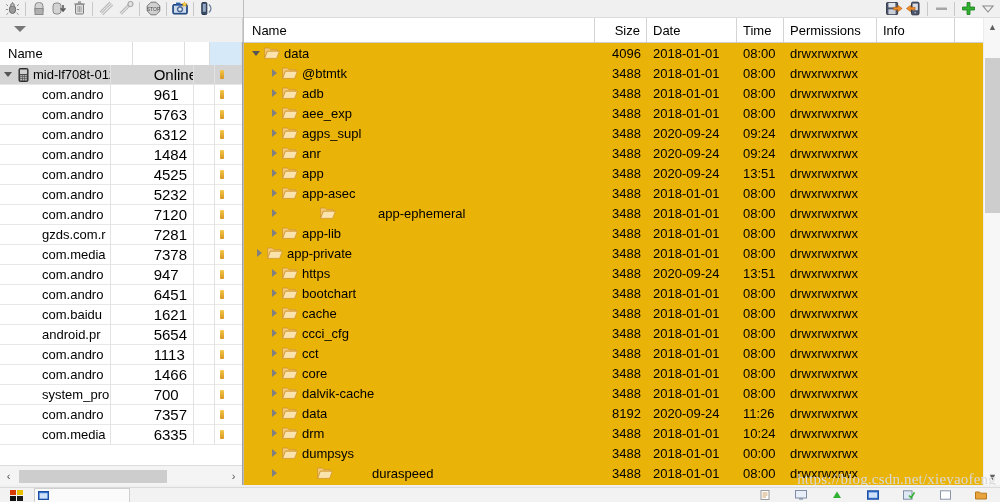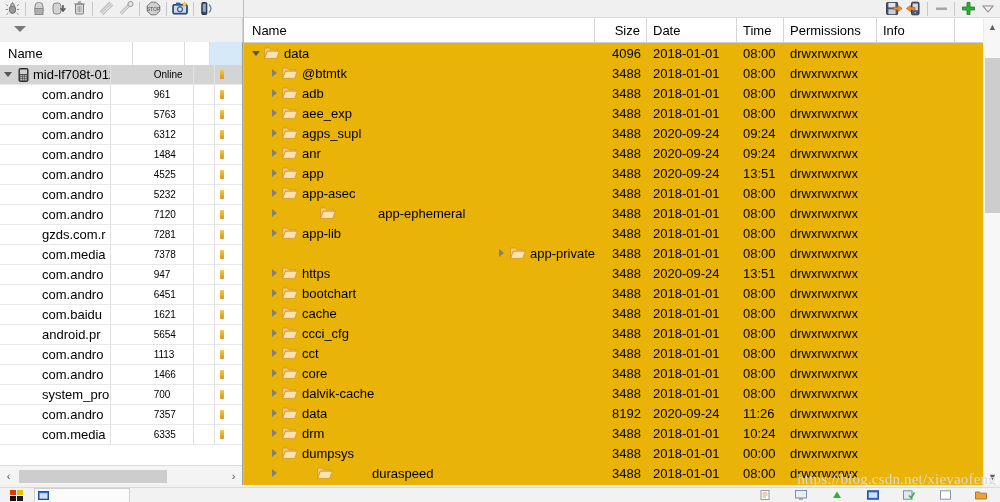--- a/index.html
+++ b/index.html
@@ -111,21 +111,21 @@
     overflow: hidden;
     white-space: nowrap;
     font-size: 13px;
   }
   .lp-colpid {
     width: 52px;
     height: 20px;
     display: flex; align-items: center;
     padding-left: 3px;
     border-right: 1px solid #e2e2e2;
-    font-size: 10px;
+    font-size: 15px;
     overflow: hidden; white-space: nowrap; margin-left: 40px;
   }
   .lp-col3 { width: 25px; height: 20px; border-right: 1px solid #e2e2e2; }
   .lp-col4 { width: 32px; height: 20px; position: relative; }
   .lp-proc-name {
     padding-left: 42px;
     overflow: hidden;
     text-overflow: clip;
     white-space: nowrap;
   }
@@ -884,21 +884,21 @@
               </span>
               <span class="name-txt">app-lib</span>
             </div>
             <div class="cell-size">3488</div>
             <div class="cell-date">2018-01-01</div>
             <div class="cell-time">08:00</div>
             <div class="cell-perm">drwxrwxrwx</div>
             <div class="cell-info"></div>
           </div>
           <div class="rp-row">
-            <div class="cell-name" style="padding-left: 9px; justify-content: flex-end;">
+            <div class="cell-name" style="padding-left: 9px;">
               <span class="twisty-right"></span>
               <span class="folder-ico">
                 <svg width="16" height="14" viewBox="0 0 16 14" style="display:block">
                   <path d="M0.6 2 L5.4 2 L6.8 3.6 L13.4 3.6 L13.4 5.2 L3.4 5.2 L0.6 12.4 Z" fill="#f3c97a" stroke="#d2952c" stroke-width="0.8"></path>
                   <path d="M3.4 5.2 L15.4 5.2 L12.6 12.4 L0.6 12.4 Z" fill="#fbe3ad" stroke="#d2952c" stroke-width="0.8"></path>
                 </svg>
               </span>
               <span class="name-txt">app-private</span>
             </div>
             <div class="cell-size">3488</div>

